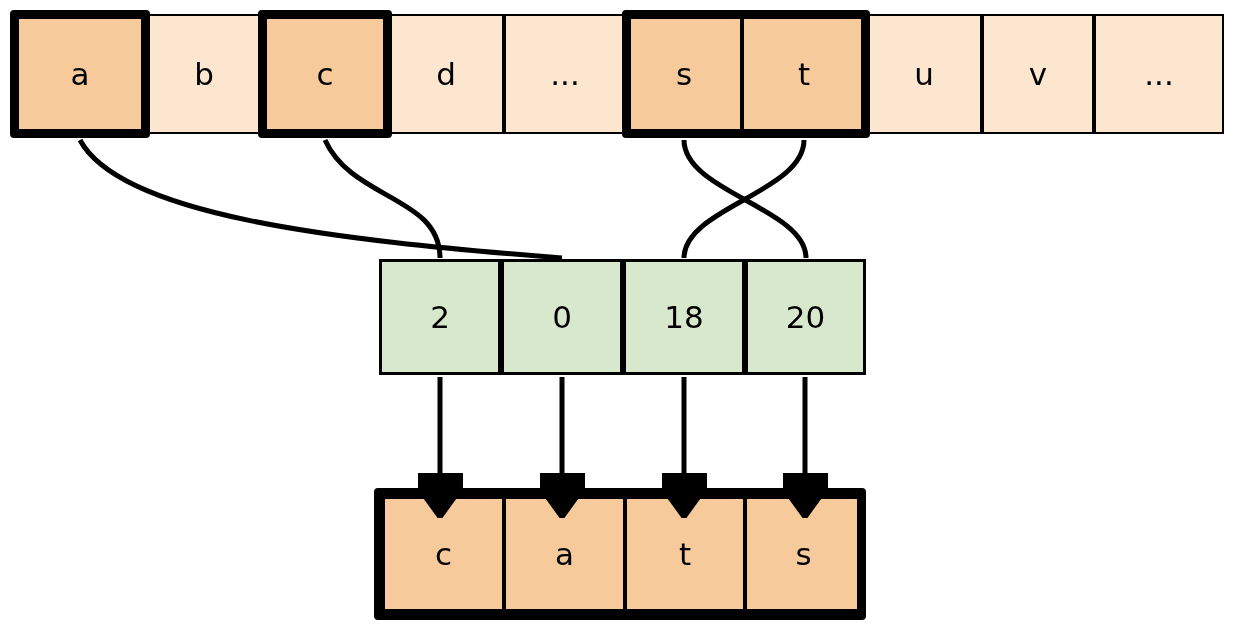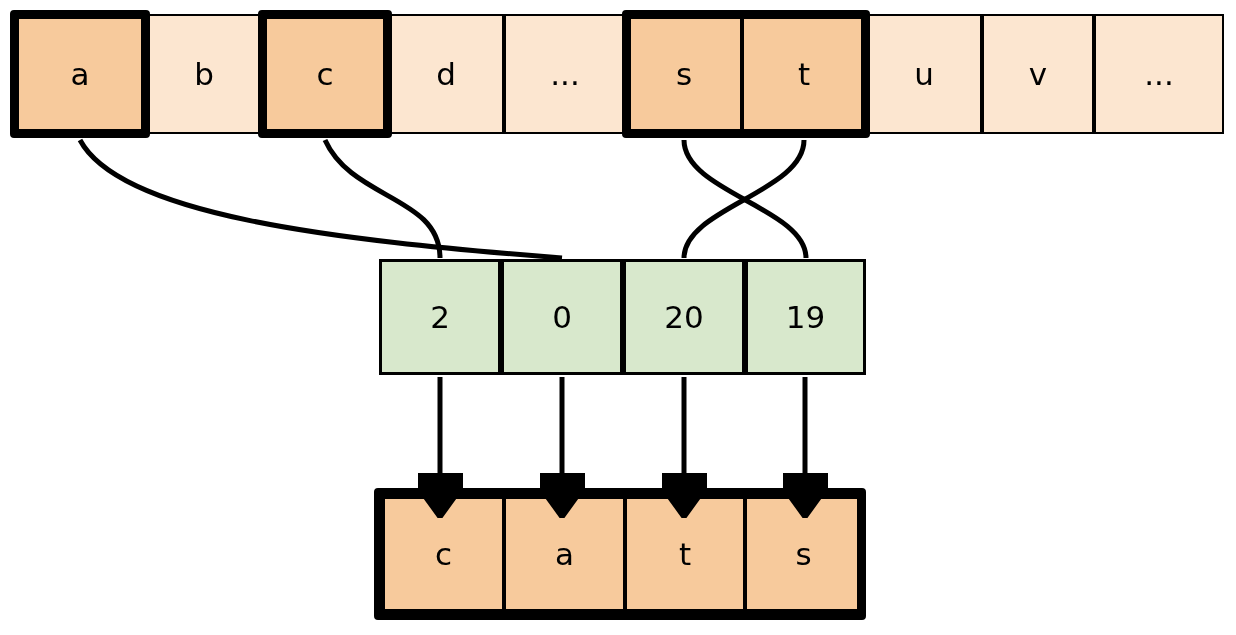--- a/index.html
+++ b/index.html
@@ -120,24 +120,24 @@
   </div>
 
   <div>
     <div class="cell idx-cell" style="left:379px; top:259px; width:122px; height:116px; background:#d8e8cc;">
       <span>2</span>
     </div>
     <div class="cell idx-cell" style="left:501px; top:259px; width:122px; height:116px; background:#d8e8cc;">
       <span>0</span>
     </div>
     <div class="cell idx-cell" style="left:623px; top:259px; width:122px; height:116px; background:#d8e8cc;">
-      <span>20</span>
+      <span>18</span>
     </div>
     <div class="cell idx-cell" style="left:745px; top:259px; width:121px; height:116px; background:#d8e8cc;">
-      <span>19</span>
+      <span>20</span>
     </div>
   </div>
 
   <div>
     <div class="cell out-cell" style="left:383px; top:497px; width:121px; height:114px; background:#f7ca9c;">
       <span>c</span>
     </div>
     <div class="cell out-cell" style="left:504px; top:497px; width:121px; height:114px; background:#f7ca9c;">
       <span>a</span>
     </div>

